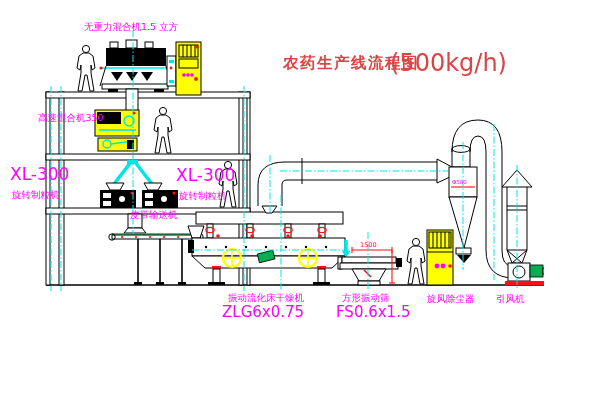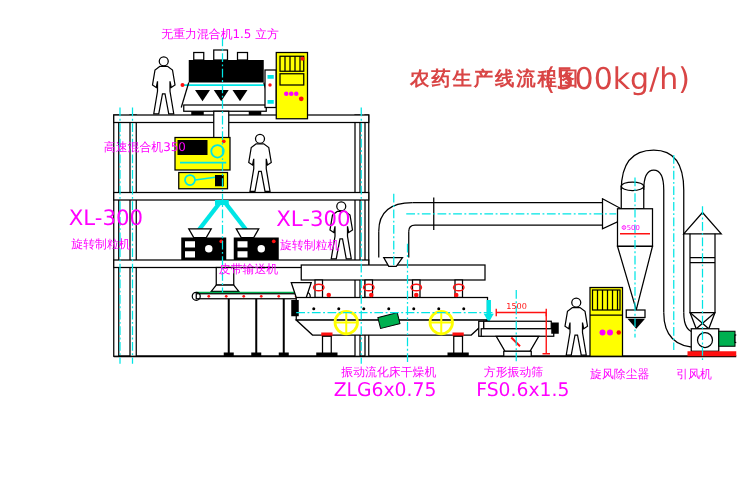--- a/index.html
+++ b/index.html
@@ -1,16 +1,16 @@
 <!DOCTYPE html>
 <html style="--black: #000000; --cyan: #00e5e5; --magenta: #ff00ff; --yellow: #ffff00; --red: #ff1010; --green: #00b050; --title_red: #d94545;"><head>
 <meta charset="utf-8">
 <style>
   html,body{margin:0;padding:0;background:#fff;}
-  .stage{position:relative;width:544px;height:403px;background:#fff;overflow:hidden;padding-left:45px;}
+  .stage{position:relative;width:544px;height:403px;background:#fff;overflow:hidden;}
   svg{display:block;}
   svg text{font-family:"DejaVu Sans",sans-serif;}
   .k{fill:none;stroke:var(--black);stroke-width:1;}
   .k2{fill:none;stroke:var(--black);stroke-width:1.6;}
   .w{fill:#fff;stroke:var(--black);stroke-width:1;}
   .bf{fill:var(--black);stroke:none;}
   .cy{stroke:var(--cyan);fill:none;stroke-width:1.4;}
   .cy3{stroke:var(--cyan);fill:none;stroke-width:3.5;}
   .cyf{fill:var(--cyan);stroke:none;}
   .cyd{stroke:var(--cyan);fill:none;stroke-width:1;stroke-dasharray:7 2 1.5 2;}

